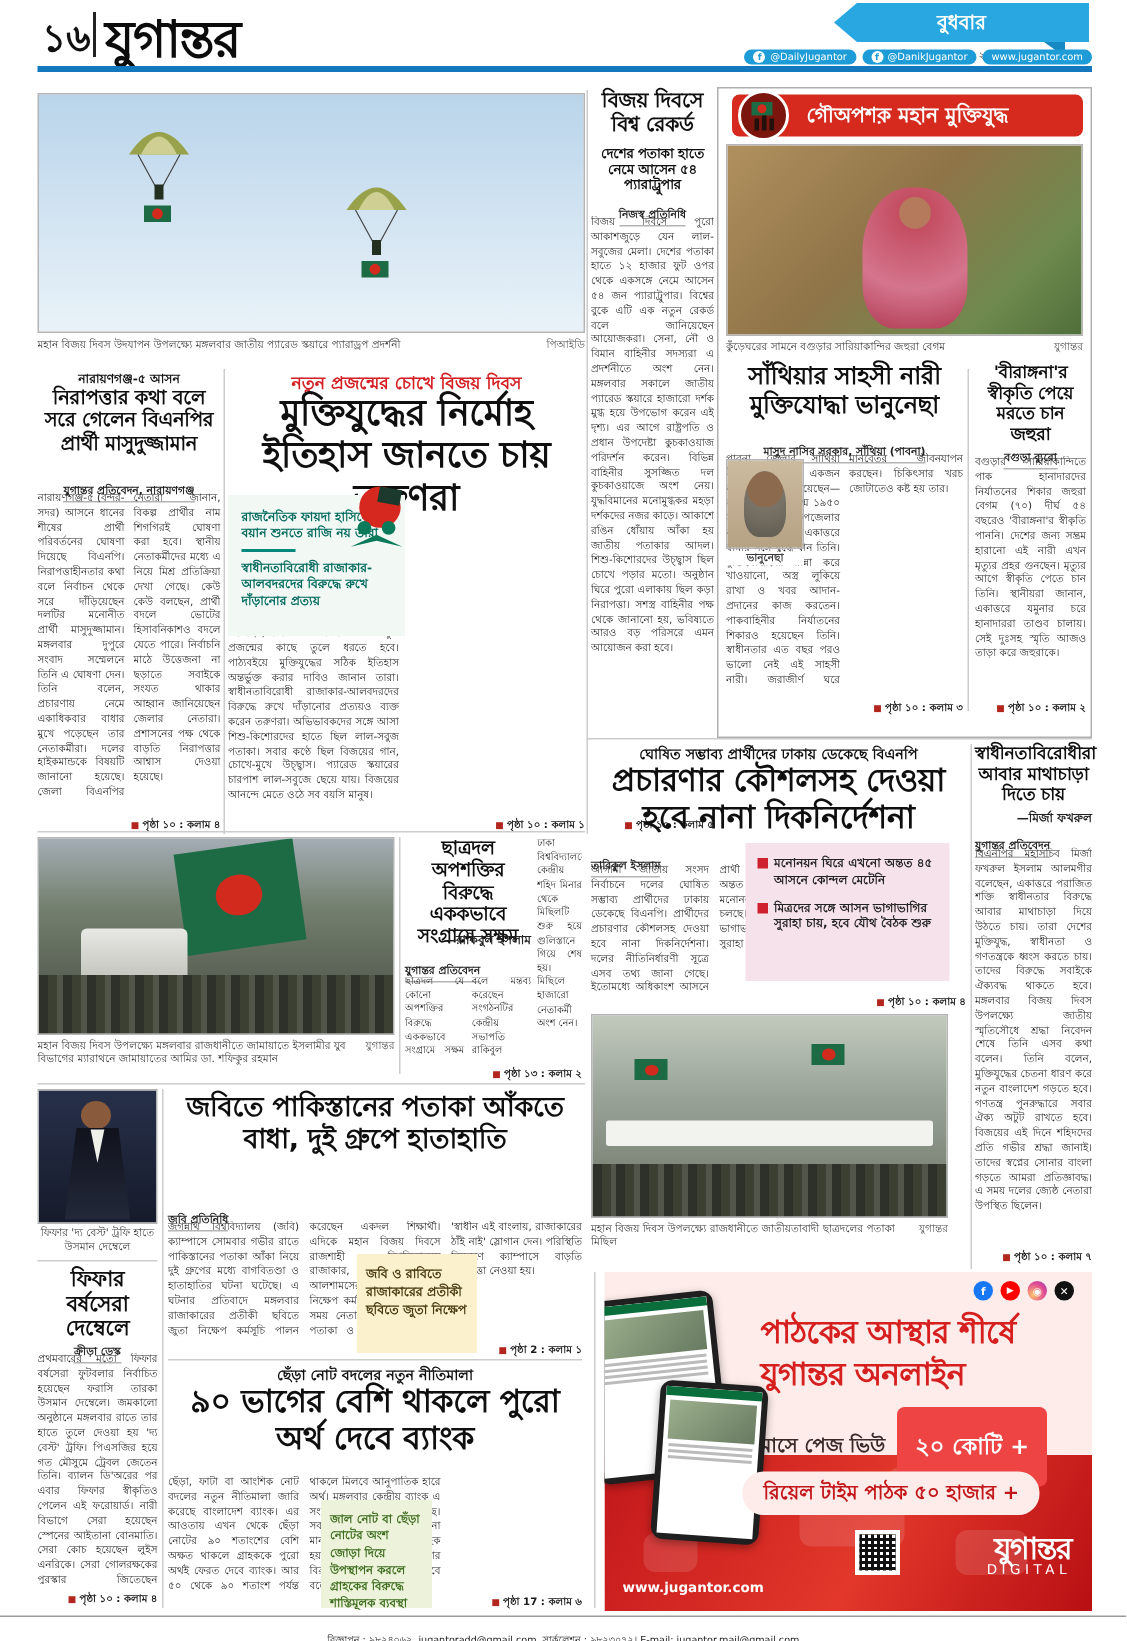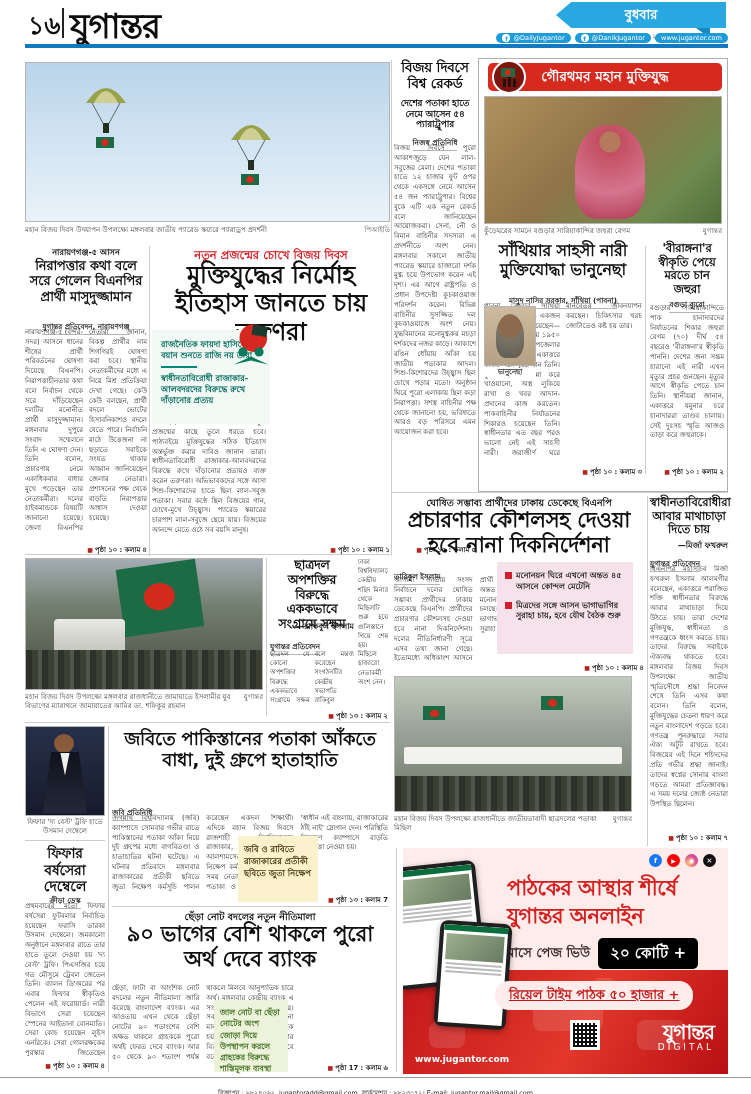--- a/index.html
+++ b/index.html
@@ -44,21 +44,21 @@
   .libbox{position:absolute;border:1px solid #b0b0b0;box-sizing:border-box;}
   .libbanner{position:absolute;background:#d62a1f;border-radius:5px;color:#fff;font-weight:800;font-size:13.5px;display:flex;align-items:center;justify-content:center;z-index:2;}
   .liblogo{position:absolute;width:34px;height:34px;border-radius:50%;background:#7c150e;border:2px solid #fff;box-sizing:border-box;z-index:3;overflow:hidden;}
   
   .ad{position:absolute;background:#fdecea;overflow:hidden;box-sizing:border-box;}
   .ad-red{position:absolute;left:0;right:0;bottom:0;height:104px;background:linear-gradient(120deg,#c3181b,#e2372a 55%,#b80f14);}
   .ad-red .tile{position:absolute;border-radius:8px;background:rgba(255,255,255,0.12);}
   .ad-title{position:absolute;color:#d6201f;font-weight:900;font-size:21px;letter-spacing:-0.5px;}
   .ad-stats{position:absolute;display:flex;align-items:center;gap:8px;}
   .ad-stats .lbl{font-size:13px;color:#3a2a2a;font-weight:bold;}
-  .ad-stats .bigbadge{background:#000000;color:#fff;font-weight:900;font-size:15px;border-radius:5px;padding:3px 12px;}
+  .ad-stats .bigbadge{background:#ef4444;color:#fff;font-weight:900;font-size:15px;border-radius:5px;padding:14px 12px;}
   .ad-pill{position:absolute;background:#fdecea;color:#c3181b;font-weight:900;font-size:13px;border-radius:14px;padding:4px 14px;z-index:4;}
   .socials{position:absolute;display:flex;gap:5px;z-index:5;}
   .soc{width:13px;height:13px;border-radius:50%;color:#fff;font-size:7px;font-weight:bold;display:flex;align-items:center;justify-content:center;}
   .soc.fb{background:#1877f2;} .soc.yt{background:#ff0000;font-size:6px;}
   .soc.ig{background:radial-gradient(circle at 30% 70%,#fdc468,#df4996 60%,#8a3ab9);} .soc.tx{background:#111;}
   .ad-url{position:absolute;color:#fff;font-weight:bold;font-size:9px;z-index:4;}
   .qr{position:absolute;width:30px;height:30px;background:#fff;z-index:4;padding:3px;box-sizing:border-box;}
   .qr .inner{width:100%;height:100%;background:
     repeating-linear-gradient(0deg,#111 0 2px,transparent 2px 4px),
     repeating-linear-gradient(90deg,#111 0 2px,#fff 2px 4px);}
@@ -166,21 +166,21 @@
   </div>
   <div class="jump" style="left:272px;top:544px;width:118px;">পৃষ্ঠা ১০ : কলাম ১</div>
 
   <div class="hl" style="left:394px;top:60px;width:82px;font-size:13.5px;">বিজয় দিবসে বিশ্ব রেকর্ড</div>
   <div class="hl" style="left:394px;top:98px;width:82px;font-size:9px;font-weight:700;">দেশের পতাকা হাতে নেমে আসেন ৫৪ প্যারাট্রুপার</div>
   <div class="byline-w" style="left:394px;top:130px;width:82px;"><span class="byline">নিজস্ব প্রতিনিধি</span></div>
   <div class="bodytx" style="left:394px;top:144px;width:82px;height:396px;">বিজয় দিবসে পুরো আকাশজুড়ে যেন লাল-সবুজের মেলা। দেশের পতাকা হাতে ১২ হাজার ফুট ওপর থেকে একসঙ্গে নেমে আসেন ৫৪ জন প্যারাট্রুপার। বিশ্বের বুকে এটি এক নতুন রেকর্ড বলে জানিয়েছেন আয়োজকরা। সেনা, নৌ ও বিমান বাহিনীর সদস্যরা এ প্রদর্শনীতে অংশ নেন। মঙ্গলবার সকালে জাতীয় প্যারেড স্কয়ারে হাজারো দর্শক মুগ্ধ হয়ে উপভোগ করেন এই দৃশ্য। এর আগে রাষ্ট্রপতি ও প্রধান উপদেষ্টা কুচকাওয়াজ পরিদর্শন করেন। বিভিন্ন বাহিনীর সুসজ্জিত দল কুচকাওয়াজে অংশ নেয়। যুদ্ধবিমানের মনোমুগ্ধকর মহড়া দর্শকদের নজর কাড়ে। আকাশে রঙিন ধোঁয়ায় আঁকা হয় জাতীয় পতাকার আদল। শিশু-কিশোরদের উচ্ছ্বাস ছিল চোখে পড়ার মতো। অনুষ্ঠান ঘিরে পুরো এলাকায় ছিল কড়া নিরাপত্তা। সশস্ত্র বাহিনীর পক্ষ থেকে জানানো হয়, ভবিষ্যতে আরও বড় পরিসরে এমন আয়োজন করা হবে।</div>
   <div class="jump" style="left:394px;top:544px;width:82px;">পৃষ্ঠা ১০ : কলাম ৫</div>
 
   <div class="libbox" style="left:478px;top:58px;width:250px;height:434px;"></div>
-  <div class="libbanner" style="left:488px;top:63px;width:234px;height:28px;">গৌরথমব় মহান মুক্তিযুদ্ধ</div>
+  <div class="libbanner" style="left:488px;top:63px;width:234px;height:28px;">গৌঅপশক় মহান মুক্তিযুদ্ধ</div>
   <div class="liblogo" style="left:492px;top:60px;">
     <svg width="30" height="30" viewBox="0 0 30 30">
         <rect x="7" y="6" width="14" height="9" fill="#1d6b45"></rect>
         <circle cx="14" cy="10.5" r="3" fill="#d32a1e"></circle>
         <rect x="9" y="17" width="3" height="8" fill="#22100c"></rect>
         <rect x="14" y="15" width="3" height="10" fill="#22100c"></rect>
         <rect x="19" y="17" width="3" height="8" fill="#22100c"></rect>
       </svg>
   </div>
   <div class="photo ph-rural" style="left:484px;top:96px;width:238px;height:128px;">
@@ -281,21 +281,21 @@
   <div class="hl" style="left:25px;top:845px;width:80px;font-size:14px;">ফিফার বর্ষসেরা দেম্বেলে</div>
   <div class="byline-w" style="left:25px;top:888px;width:80px;"><span class="byline">ক্রীড়া ডেস্ক</span></div>
   <div class="bodytx" style="left:25px;top:902px;width:80px;height:154px;">প্রথমবারের মতো ফিফার বর্ষসেরা ফুটবলার নির্বাচিত হয়েছেন ফরাসি তারকা উসমান দেম্বেলে। জমকালো অনুষ্ঠানে মঙ্গলবার রাতে তার হাতে তুলে দেওয়া হয় 'দ্য বেস্ট' ট্রফি। পিএসজির হয়ে গত মৌসুমে ট্রেবল জেতেন তিনি। ব্যালন ডি'অরের পর এবার ফিফার স্বীকৃতিও পেলেন এই ফরোয়ার্ড। নারী বিভাগে সেরা হয়েছেন স্পেনের আইতানা বোনমাতি। সেরা কোচ হয়েছেন লুইস এনরিকে। সেরা গোলরক্ষকের পুরস্কার জিতেছেন জিয়ানলুইজি দোন্নারুম্মা।</div>
   <div class="jump" style="left:25px;top:1060px;width:80px;">পৃষ্ঠা ১০ : কলাম ৪</div>
 
   <div class="vr" style="left:108px;top:726px;height:346px;"></div>
   <div class="hl" style="left:112px;top:728px;width:276px;font-size:18px;font-weight:900;">জবিতে পাকিস্তানের পতাকা আঁকতে বাধা, দুই গ্রুপে হাতাহাতি</div>
   <div class="byline-w left" style="left:112px;top:800px;width:120px;"><span class="byline">জবি প্রতিনিধি</span></div>
   <div class="bodytx" style="left:112px;top:814px;width:276px;height:88px;column-count:3;column-gap:7px;">জগন্নাথ বিশ্ববিদ্যালয় (জবি) ক্যাম্পাসে সোমবার গভীর রাতে পাকিস্তানের পতাকা আঁকা নিয়ে দুই গ্রুপের মধ্যে বাগবিতণ্ডা ও হাতাহাতির ঘটনা ঘটেছে। এ ঘটনার প্রতিবাদে মঙ্গলবার রাজাকারের প্রতীকী ছবিতে জুতা নিক্ষেপ কর্মসূচি পালন করেছেন একদল শিক্ষার্থী। এদিকে মহান বিজয় দিবসে রাজশাহী বিশ্ববিদ্যালয়ে রাজাকার, আলবদর ও আলশামসের প্রতিকৃতিতে জুতা নিক্ষেপ কর্মসূচি পালিত হয়। এ সময় নেতাকর্মীদের হাতে ছিল পতাকা ও ব্যানার। শিক্ষার্থীরা 'স্বাধীন এই বাংলায়, রাজাকারের ঠাঁই নাই' স্লোগান দেন। পরিস্থিতি নিয়ন্ত্রণে ক্যাম্পাসে বাড়তি নিরাপত্তা নেওয়া হয়।</div>
   <div class="yellowbox" style="left:238px;top:836px;width:80px;height:66px;">জবি ও রাবিতে রাজাকারের প্রতীকী ছবিতে জুতা নিক্ষেপ</div>
-  <div class="jump" style="left:296px;top:894px;width:92px;">পৃষ্ঠা ১৩ : কলাম 7</div>
+  <div class="jump" style="left:296px;top:894px;width:92px;">পৃষ্ঠা 2 : কলাম ১</div>
 
   <div class="hr" style="left:112px;top:906px;width:276px;"></div>
   <div class="kicker" style="left:112px;top:910px;width:276px;font-size:9.5px;">ছেঁড়া নোট বদলের নতুন নীতিমালা</div>
   <div class="hl" style="left:112px;top:922px;width:276px;font-size:21px;font-weight:900;">৯০ ভাগের বেশি থাকলে পুরো অর্থ দেবে ব্যাংক</div>
   <div class="bodytx" style="left:112px;top:984px;width:276px;height:88px;column-count:3;column-gap:7px;">ছেঁড়া, ফাটা বা আংশিক নোট বদলের নতুন নীতিমালা জারি করেছে বাংলাদেশ ব্যাংক। এর আওতায় এখন থেকে ছেঁড়া নোটের ৯০ শতাংশের বেশি অক্ষত থাকলে গ্রাহককে পুরো অর্থই ফেরত দেবে ব্যাংক। আর ৫০ থেকে ৯০ শতাংশ পর্যন্ত থাকলে মিলবে আনুপাতিক হারে অর্থ। মঙ্গলবার কেন্দ্রীয় ব্যাংক এ সংক্রান্ত সার্কুলার জারি করেছে। সব তপশিলি ব্যাংককে নির্দেশনা মানতে বলা হয়েছে। গ্রাহক হয়রানি করলে সংশ্লিষ্ট কর্মকর্তার বিরুদ্ধে ব্যবস্থা নেওয়া হবে বলেও সতর্ক করা হয়েছে।</div>
   <div class="greenbox" style="left:214px;top:1000px;width:74px;height:72px;">জাল নোট বা ছেঁড়া নোটের অংশ জোড়া দিয়ে উপস্থাপন করলে গ্রাহকের বিরুদ্ধে শাস্তিমূলক ব্যবস্থা</div>
   <div class="jump" style="left:296px;top:1062px;width:92px;">পৃষ্ঠা 17 : কলাম ৬</div>
 
   <div class="vr" style="left:396px;top:848px;height:224px;"></div>
   <div class="ad" style="left:403px;top:848px;width:325px;height:226px;">
@@ -329,21 +329,21 @@
           <div class="tx"></div>
           <div class="tx"></div>
         </div>
     </div>
     <div class="ad-title" style="left:104px;top:52px;">যুগান্তর অনলাইন</div>
     <div class="ad-title" style="left:104px;top:24px;">পাঠকের আস্থার শীর্ষে</div>
     <div class="ad-stats" style="left:104px;top:90px;">
       <span class="lbl">মাসে পেজ ভিউ</span>
       <span class="bigbadge">২০ কোটি +</span>
     </div>
-    <div class="ad-pill" style="left:92px;top:133px;text-decoration:underline;">রিয়েল টাইম পাঠক ৫০ হাজার +</div>
+    <div class="ad-pill" style="left:92px;top:133px;">রিয়েল টাইম পাঠক ৫০ হাজার +</div>
     <div class="ad-url" style="left:12px;bottom:10px;">www.jugantor.com</div>
     <div class="qr" style="right:128px;bottom:24px;">
         <div class="inner"></div>
       </div>
     <div class="ad-brand" style="right:14px;bottom:22px;">
       <div class="b1">যুগান্তর</div>
       <div class="b2">DIGITAL</div>
     </div>
   </div>
 

